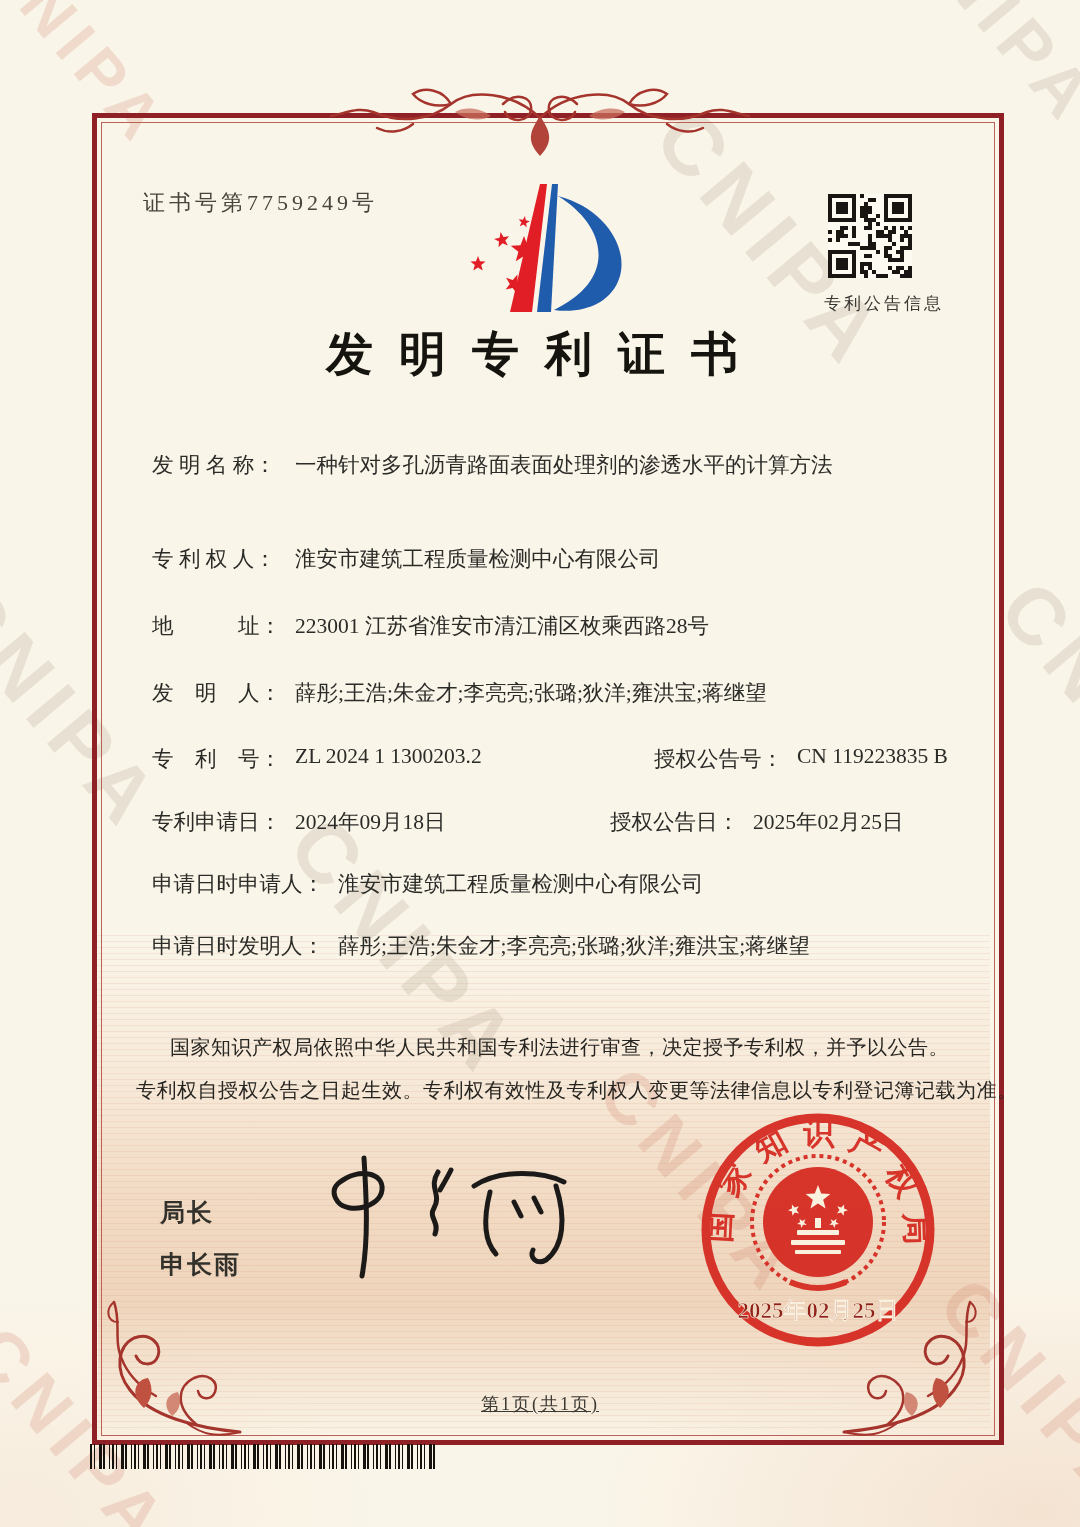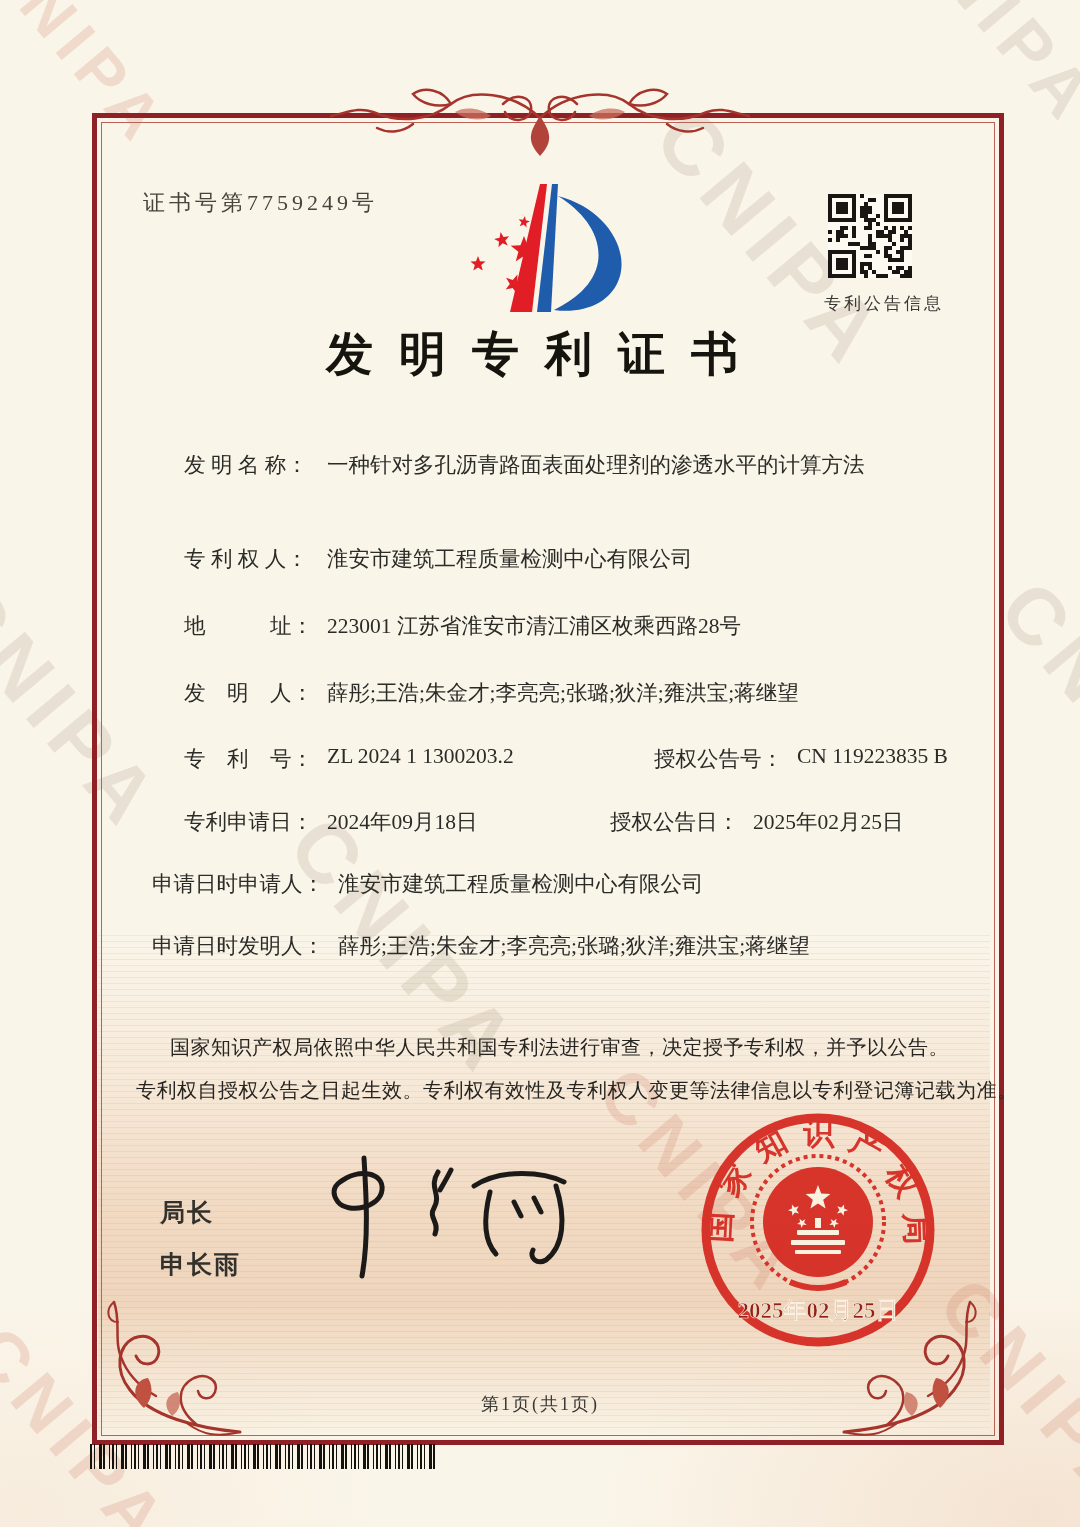--- a/index.html
+++ b/index.html
@@ -37,35 +37,35 @@
   .cert-no{position:absolute; left:143px; top:188px; font-size:22px; letter-spacing:4px; color:#46443c; z-index:3;}
   .logo{position:absolute; left:452px; top:180px; z-index:3;}
   .qr-box{position:absolute; left:828px; top:194px; z-index:3;}
   .qr-label{position:absolute; left:796px; top:292px; width:148px; text-align:right;
     font-size:17px; letter-spacing:3px; color:#3a3833; z-index:3;}
   .title{position:absolute; left:0; top:323px; width:100%; text-align:center;
     font-size:47px; font-weight:600; letter-spacing:26px; padding-left:10px; box-sizing:border-box;
     color:#15140f; z-index:3;}
   
   .row{position:absolute; left:152px; z-index:3; font-size:21.5px; white-space:nowrap; display:flex;}
-  .row .lbl{display:inline-block; min-width:143px; color:#2b2b28;margin-left:32px;}
+  .row .lbl{display:inline-block; min-width:143px; color:#2b2b28;}
   .row .val{color:#2b2b28;}
   .row2{position:absolute; z-index:3; font-size:21.5px; white-space:nowrap; display:flex;}
   .row2 .lbl{margin-right:14px;}
   .statement{position:absolute; left:136px; top:1034px; width:812px; z-index:3;
     font-size:20px; color:#262420;}
   .statement .l1{padding-left:34px; white-space:nowrap; margin-bottom:16px; letter-spacing:.5px;}
   .statement .l2{white-space:nowrap; letter-spacing:.5px;}
   .director{position:absolute; left:160px; z-index:3;
     font-family:Liberation Mono, monospace; font-weight:bold;
     font-size:25px; color:#33312c; letter-spacing:2px;}
   .sig{position:absolute; left:318px; top:1150px; z-index:3;}
   .seal{position:absolute; left:694px; top:1106px; z-index:4; opacity:.93;}
   .footer-page{position:absolute; left:0; top:1392px; width:100%; text-align:center;
-    font-size:18px; letter-spacing:2px; color:#3a3833; z-index:3;}
+    font-size:18px; letter-spacing:2px; color:#3a3833; z-index:3;text-decoration:underline;}
   .barcode{position:absolute; left:90px; top:1444px; width:346px; height:25px; z-index:3;
     background:repeating-linear-gradient(90deg,
       #15120e 0 2px, transparent 2px 4px, #15120e 4px 5px, transparent 5px 9px,
       #15120e 9px 12px, transparent 12px 13px, #15120e 13px 15px, transparent 15px 19px,
       #15120e 19px 20px, transparent 20px 22px);}
   .ornament{position:absolute; z-index:2;}
 </style>
 </head>
 <body>
 

